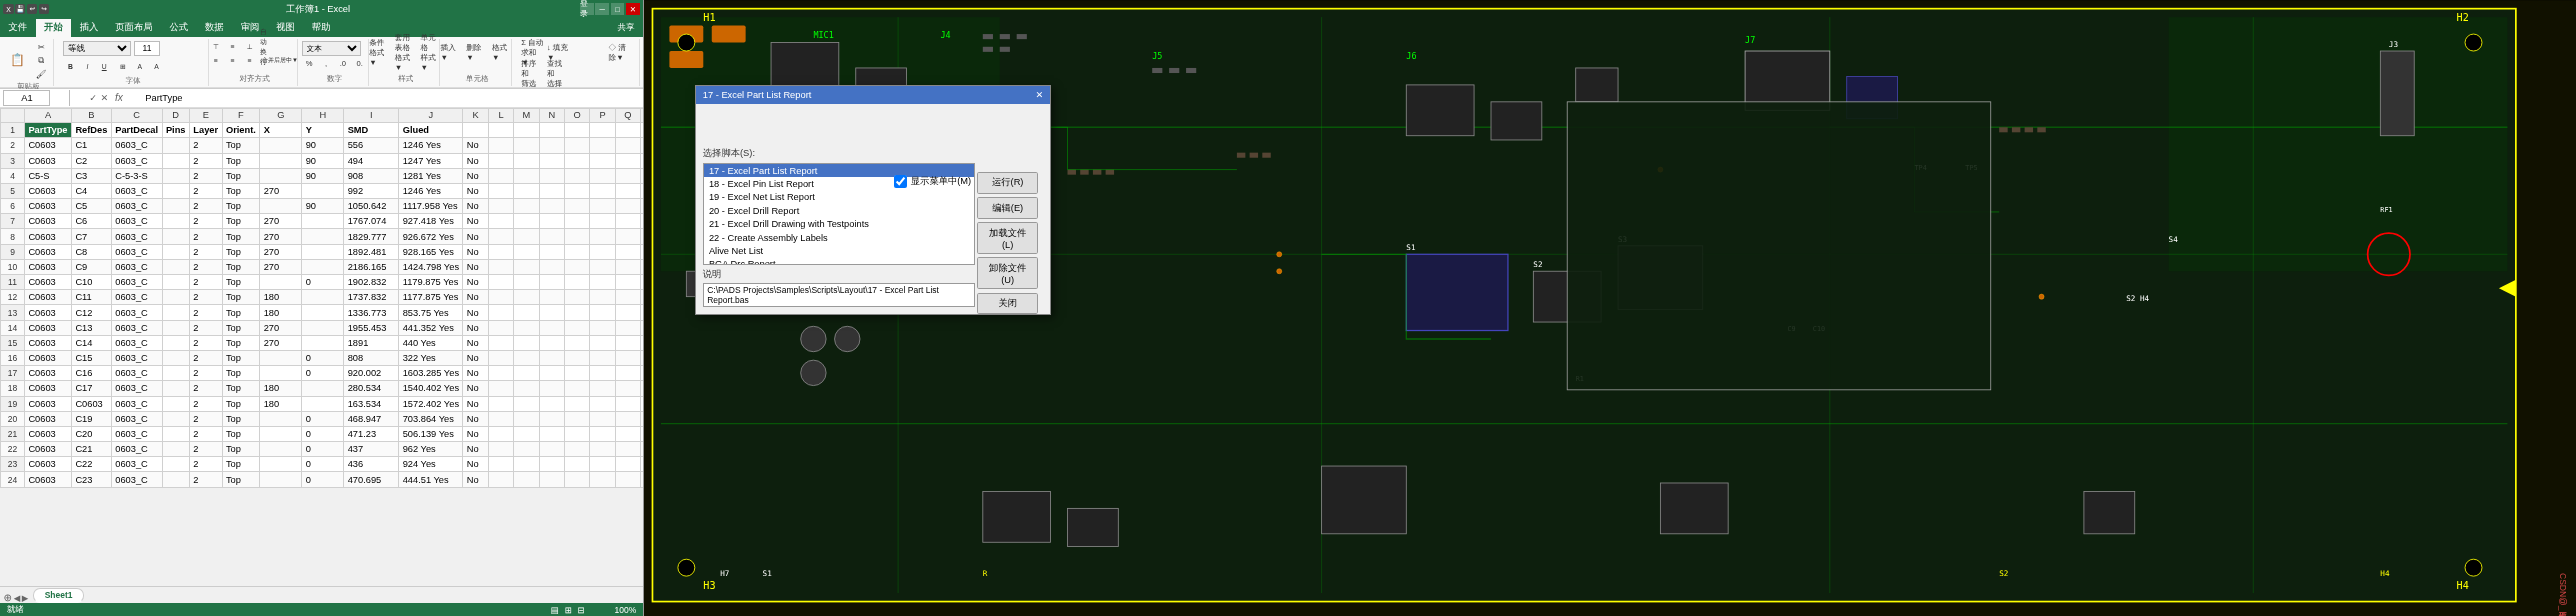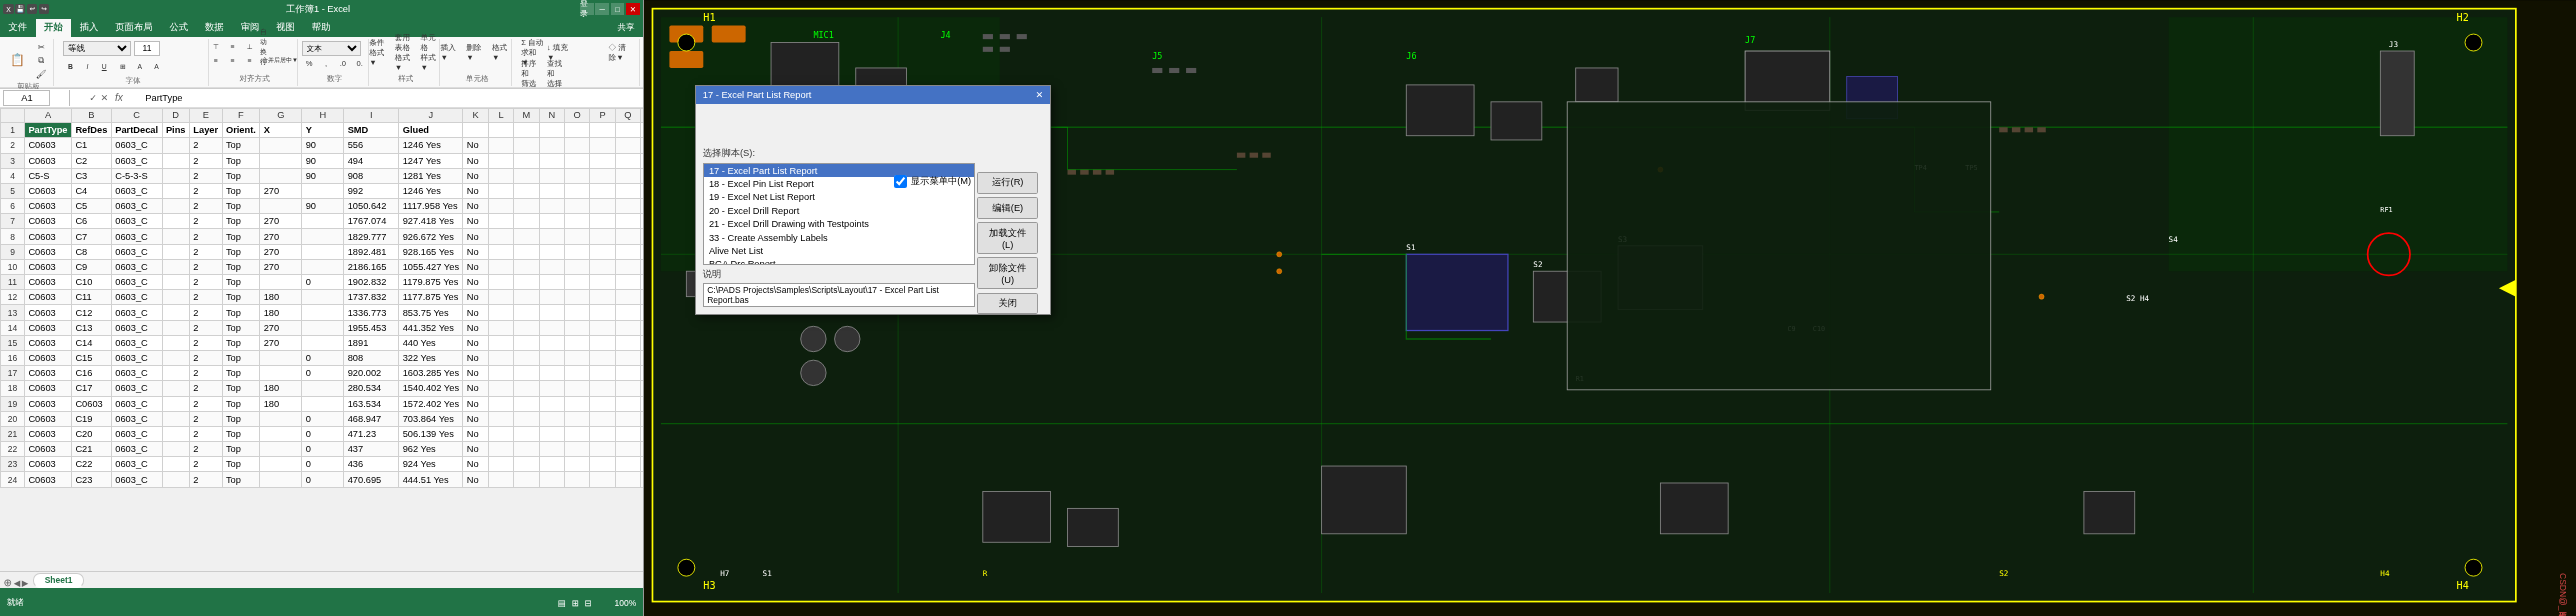--- a/index.html
+++ b/index.html
@@ -206,28 +206,28 @@
     .sheet-tab.active {
       background: white;
       border-bottom: 0.8px solid white;
       color: #217346;
       font-weight: bold;
       border-radius: 7px;
     }
 
     
     .status-bar {
-      height: 29px;
+      height: 14px;
       background: #217346;
       display: flex;
       align-items: center;
       padding: 0 6.8px;
       color: white;
       font-size: 8.5px;
-      gap: 16px;
+      gap: 23px;
       text-align: center;
     }
 
     
     .pcb-section {
       flex: 1;
       height: 617px;
       background: #000;
       position: relative;
       overflow: hidden;
@@ -684,21 +684,21 @@
             <td class="row-header">10</td>
             <td>C0603</td>
               <td>C9</td>
               <td>0603_C</td>
               <td></td>
               <td>2</td>
               <td>Top</td>
               <td>270</td>
               <td></td>
               <td>2186.165</td>
-              <td>1055.427 Yes</td>
+              <td>1424.798 Yes</td>
               <td>No</td>
             <td></td>
               <td></td>
               <td></td>
               <td></td>
               <td></td>
               <td></td>
               <td></td>
           </tr>
           <tr>
@@ -1171,21 +1171,21 @@
             <input type="checkbox" checked="" style="">
             <span>显示菜单中(M)</span>
           </div>
 
           <div class="dialog-listbox">
             <div class="dialog-list-item selected">17 - Excel Part List Report</div>
             <div class="dialog-list-item">18 - Excel Pin List Report</div>
             <div class="dialog-list-item">19 - Excel Net List Report</div>
             <div class="dialog-list-item">20 - Excel Drill Report</div>
             <div class="dialog-list-item">21 - Excel Drill Drawing with Testpoints</div>
-            <div class="dialog-list-item">33 - Create Assembly Labels</div>
+            <div class="dialog-list-item">22 - Create Assembly Labels</div>
             <div class="dialog-list-item">Alive Net List</div>
             <div class="dialog-list-item">BGA Drc Report</div>
 
           </div>
 
           <div class="dialog-section-label">说明</div>
           <div class="dialog-path-box">C:\PADS Projects\Samples\Scripts\Layout\17 - Excel Part List Report.bas</div>
         </div>
 
         <div class="dialog-buttons">

